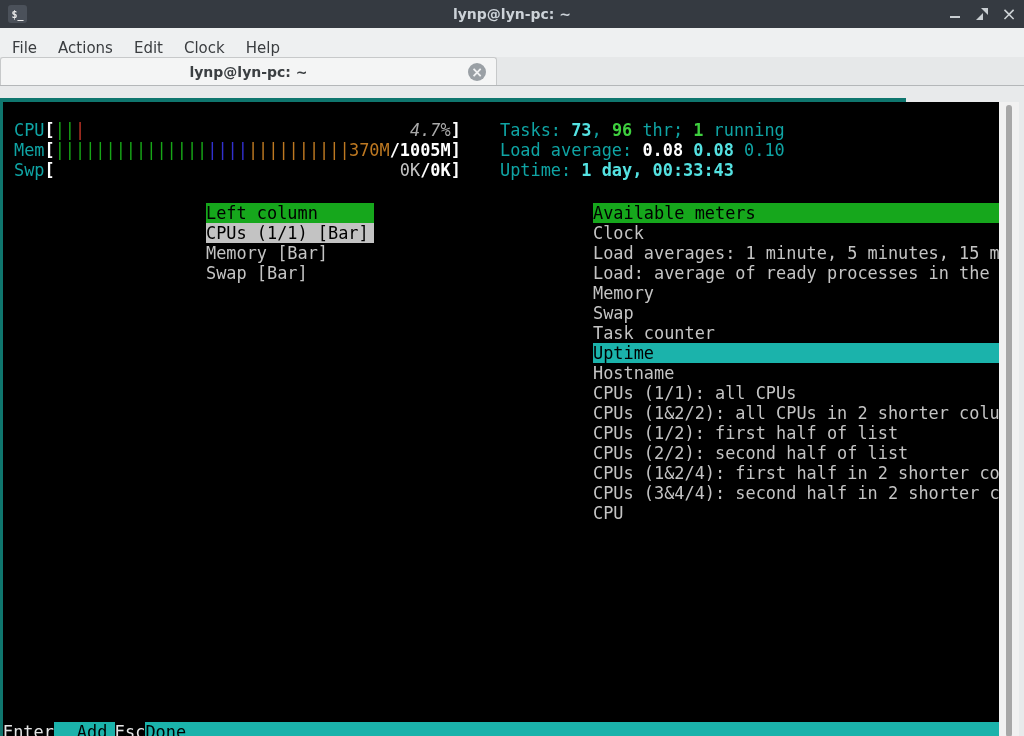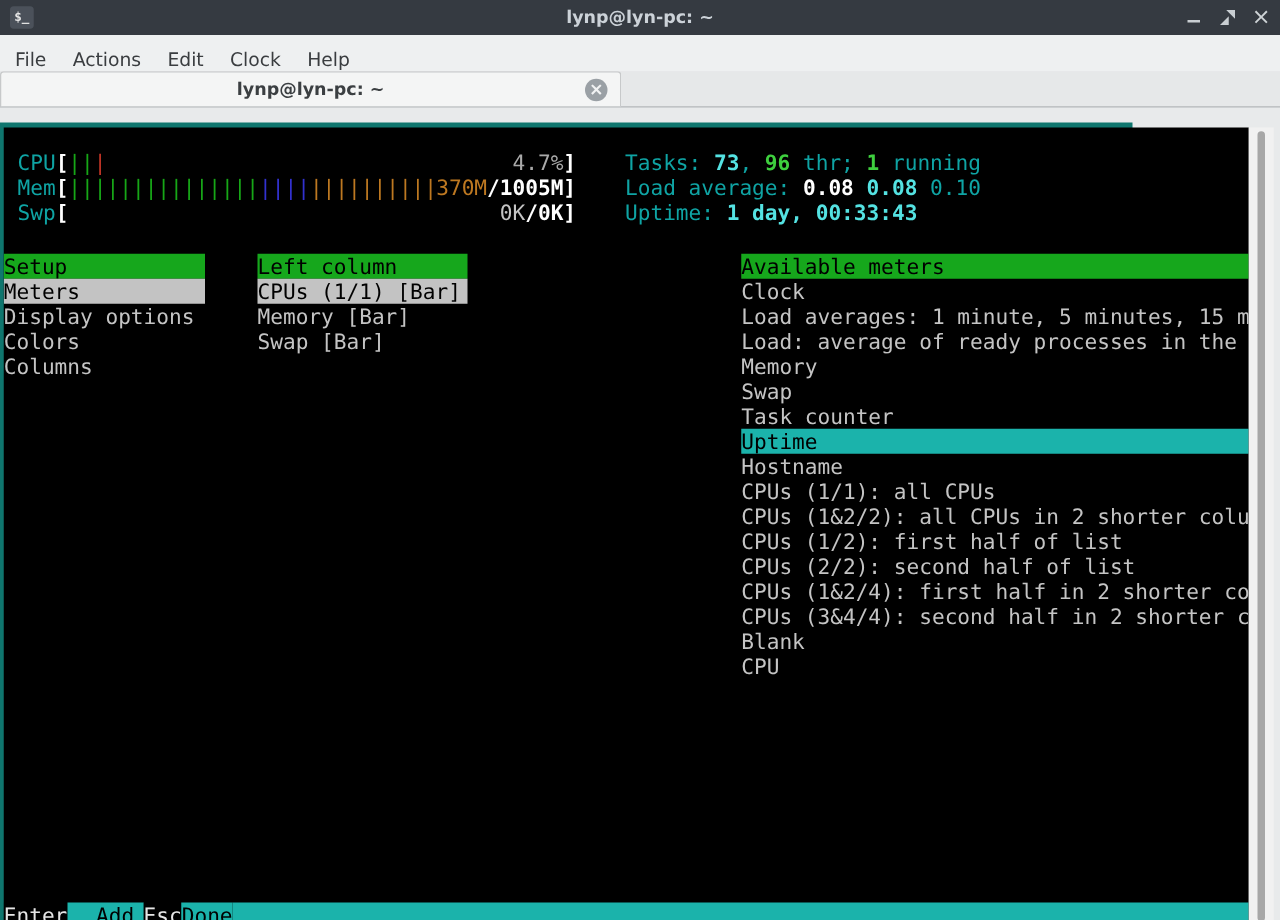--- a/index.html
+++ b/index.html
@@ -47,21 +47,21 @@
   .term-scroll .thumb { position:absolute; left:7px; top:3px; width:6px; height:632px;
     background:#a7a7a7; border-radius:3px; }
 
   .row { position:absolute; height:20px; white-space:pre; }
 
   
   .c-cyan   { color:#0fa4a4; }
   .c-bcyan  { color:#54e2e2; font-weight:bold; }
   .c-bgreen { color:#3ecf3e; font-weight:bold; }
   .c-white  { color:#ffffff; font-weight:bold; }
-  .c-dim    { color:#a9a9a9; }
+  .c-dim    { color:#a9a9a9;font-style:italic; }
   .c-norm   { color:#c4c4c4; }
   .b-green  { color:#17a617; }
   .b-red    { color:#bf3426; }
   .b-blue   { color:#3231cf; }
   .b-orange { color:#bd7821; }
   .meter-inner { display:inline-block; width:396px; height:20px; position:relative; vertical-align:top; white-space:pre; }
   .meter-val { position:absolute; right:0; top:0; white-space:pre; }
 
   
   .panel { position:absolute; }
@@ -119,27 +119,20 @@
     <div class="row" style="left:11px; top:38px;"><span class="c-cyan">Mem</span><span class="c-white">[</span><span class="meter-inner"><span class="b-green">|||||||||||||||</span><span class="b-blue">||||</span><span class="b-orange">||||||||||</span><span class="meter-val"><span class="b-orange">370M</span><span class="c-white">/1005M</span></span></span><span class="c-white">]</span></div>
 
     <div class="row" style="left:11px; top:58px;"><span class="c-cyan">Swp</span><span class="c-white">[</span><span class="meter-inner"><span class="meter-val"><span class="c-norm">0K</span><span class="c-white">/0K</span></span></span><span class="c-white">]</span></div>
 
     <div class="row" style="left:497px; top:18px;"><span class="c-cyan">Tasks: </span><span class="c-bcyan">73</span><span class="c-cyan">, </span><span class="c-bgreen">96</span><span class="c-cyan"> thr; </span><span class="c-bgreen">1</span><span class="c-cyan"> running</span></div>
 
     <div class="row" style="left:497px; top:38px;"><span class="c-cyan">Load average: </span><span class="c-white">0.08 </span><span class="c-bcyan">0.08 </span><span class="c-cyan">0.10</span></div>
 
     <div class="row" style="left:497px; top:58px;"><span class="c-cyan">Uptime: </span><span class="c-bcyan">1 day, 00:33:43</span></div>
 
-    <div class="panel" style="left:0; top:101px; width:161px;">
-      <div class="p-row p-head">Setup</div>
-      <div class="p-row sel-gray">Meters</div>
-      <div class="p-row">Display options</div>
-      <div class="p-row">Colors</div>
-      <div class="p-row">Columns</div>
-    </div>
 
     <div class="panel" style="left:170px; top:101px; width:201px;padding-left:33px;">
       <div class="p-row p-head">Left column</div>
       <div class="p-row sel-gray">CPUs (1/1) [Bar]</div>
       <div class="p-row">Memory [Bar]</div>
       <div class="p-row">Swap [Bar]</div>
     </div>
 
 
     <div class="panel" style="left:590px; top:101px; width:406px;">
@@ -151,21 +144,20 @@
       <div class="p-row">Swap</div>
       <div class="p-row">Task counter</div>
       <div class="p-row sel-cyan">Uptime</div>
       <div class="p-row">Hostname</div>
       <div class="p-row">CPUs (1/1): all CPUs</div>
       <div class="p-row">CPUs (1&amp;2/2): all CPUs in 2 shorter colum</div>
       <div class="p-row">CPUs (1/2): first half of list</div>
       <div class="p-row">CPUs (2/2): second half of list</div>
       <div class="p-row">CPUs (1&amp;2/4): first half in 2 shorter col</div>
       <div class="p-row">CPUs (3&amp;4/4): second half in 2 shorter co</div>
-      <div class="p-row">Blank</div>
       <div class="p-row">CPU</div>
     </div>
 
     <div class="fbar">
       <span class="f-key">Enter</span>
       <span class="f-label pad6">Add</span>
       <span class="f-key">Esc</span>
       <span class="f-label">Done</span>
       <span class="f-fill"></span>
     </div>

